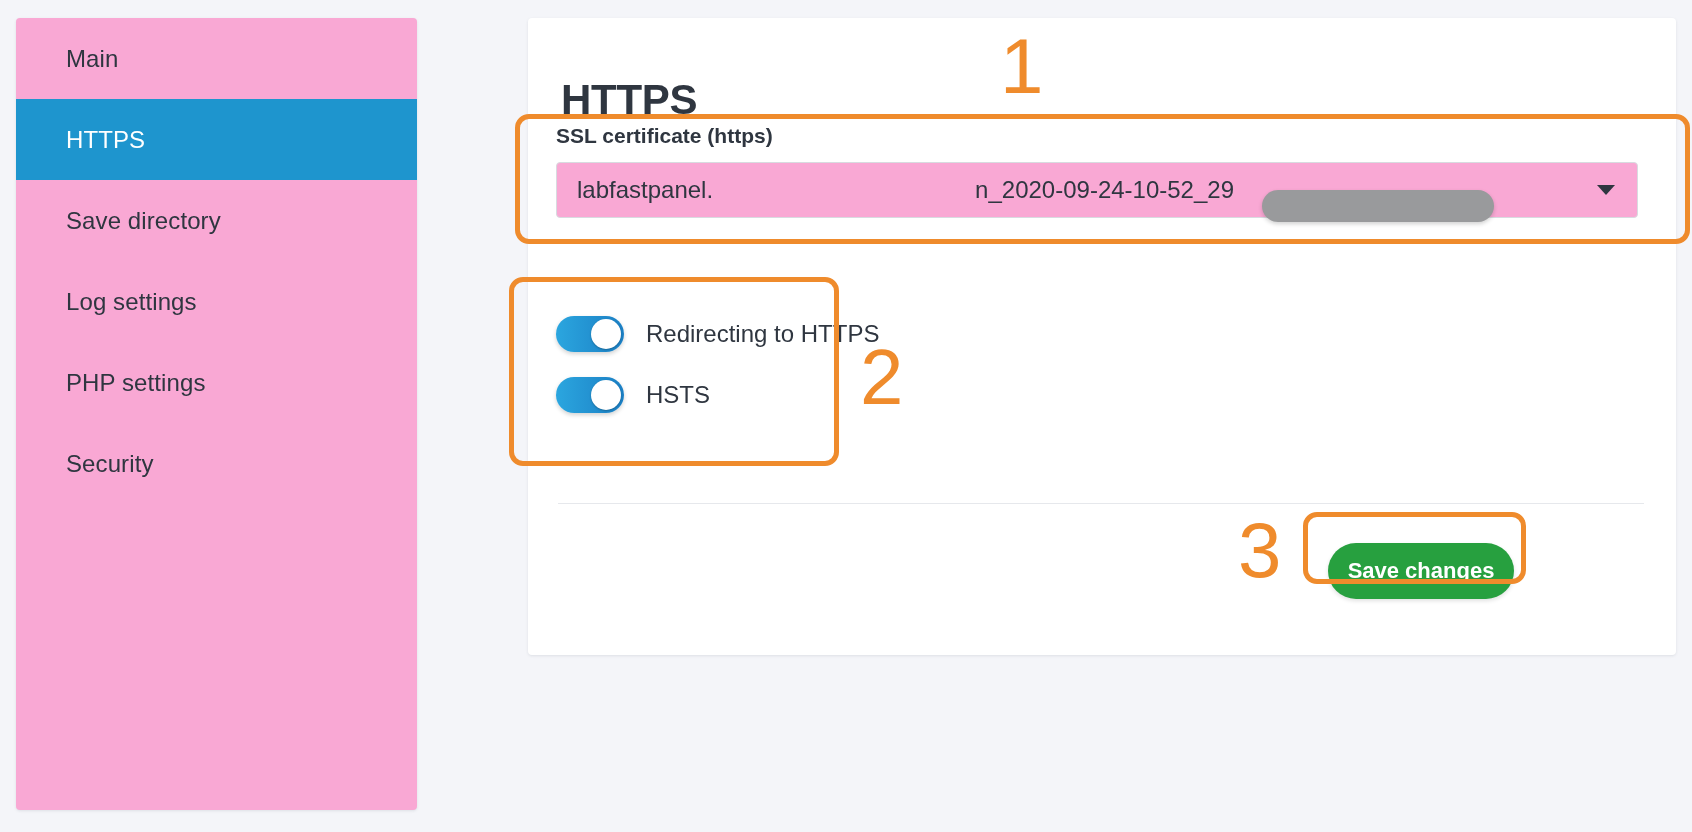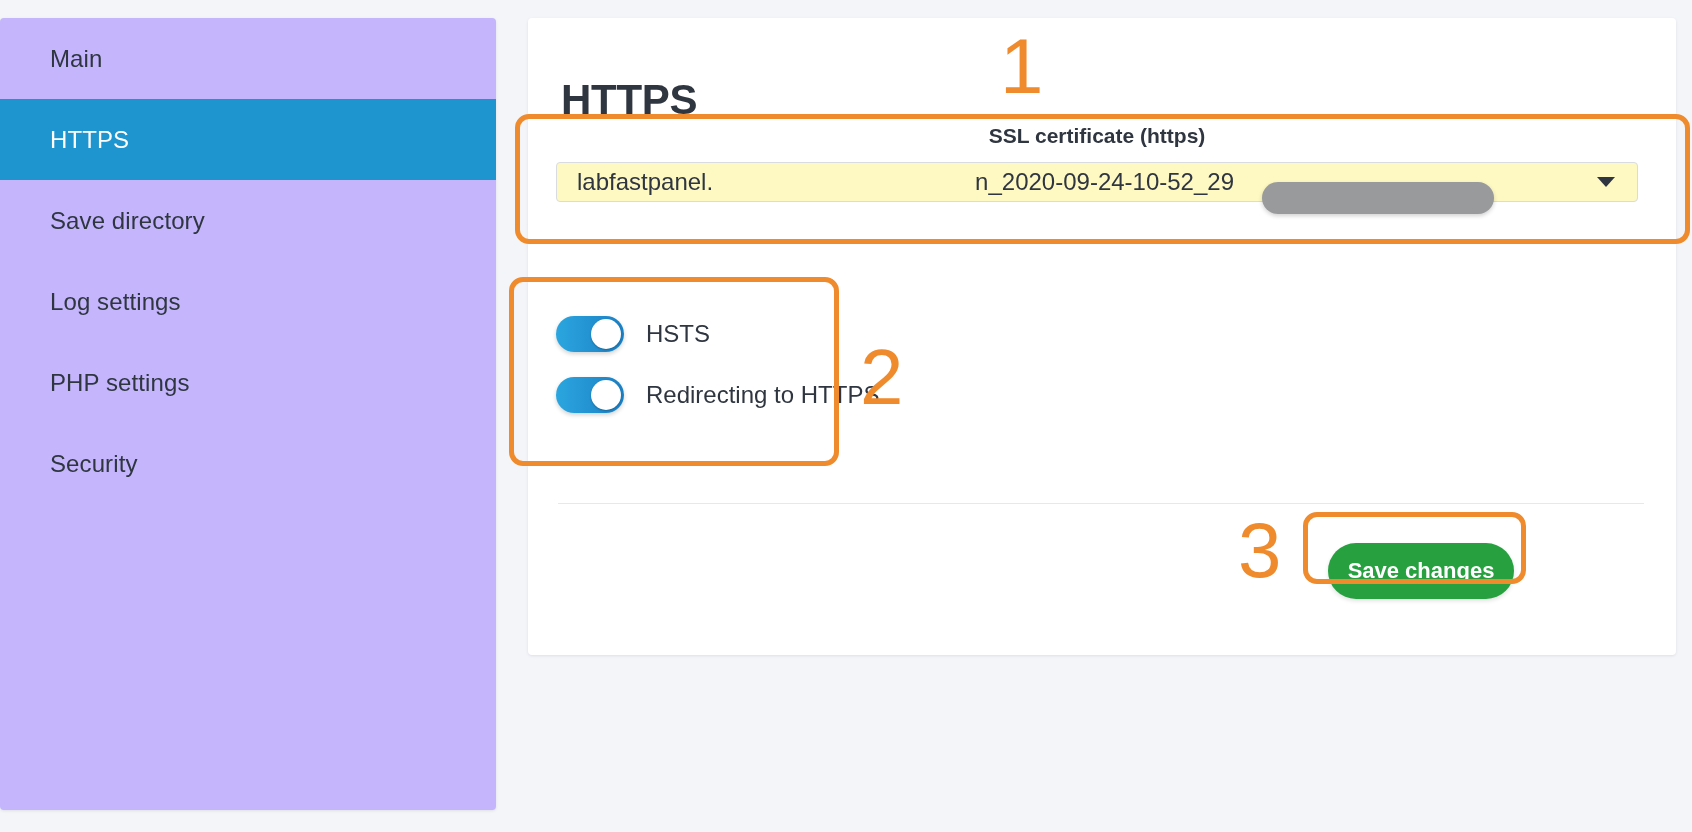--- a/index.html
+++ b/index.html
@@ -18,25 +18,25 @@
   
   .page {
     position: absolute;
     inset: 0;
     background: #f4f5f9;
   }
 
   
   .sidebar-card {
     position: absolute;
-    left: 0;
+    left: 16px;
     top: 18px;
-    width: 496px;
+    width: 401px;
     height: 792px;
-    background: #c4b5fd;
+    background: #f9a8d4;
     border-radius: 4px;
     box-shadow: 0 1px 3px rgba(30,40,60,0.10);
     overflow: hidden;
   }
   .nav-list {
     list-style: none;
     margin: 0;
     padding: 0;
   }
   .nav-item {
@@ -76,35 +76,34 @@
     color: #2f3640;
     letter-spacing: -0.3px;
   }
 
   
   .ssl-block {
     position: absolute;
     left: 28px;
     top: 106px;
     width: 1082px;
-    text-align: center;
   }
   .ssl-label {
     font-size: 21px;
     font-weight: bold;
     color: #2f3640;
     margin-bottom: 14px;
     display: block;
   }
   .select-wrap {
     position: relative;
-    height: 40px;
+    height: 56px;
     border: 1px solid #d8dbe0;
     border-radius: 4px;
-    background: #fef9c3;
+    background: #f9a8d4;
     box-sizing: border-box;
     display: flex;
     align-items: center;
     cursor: pointer;
   }
   .select-value {
     font-size: 24px;
     color: #2f3640;
     padding-left: 20px;
     white-space: nowrap;
@@ -264,27 +263,27 @@
         </div>
         <span class="select-caret"></span>
       </div>
     </div>
 
     <div class="toggle-block">
       <div class="toggle-row">
         <div class="switch">
           <span class="knob"></span>
         </div>
-        <span class="toggle-label">HSTS</span>
+        <span class="toggle-label">Redirecting to HTTPS</span>
       </div>
       <div class="toggle-row">
         <div class="switch">
           <span class="knob"></span>
         </div>
-        <span class="toggle-label">Redirecting to HTTPS</span>
+        <span class="toggle-label">HSTS</span>
       </div>
     </div>
 
     <div class="divider"></div>
 
     <button class="save-button">Save changes</button>
   </div>
 
   <div class="anno-box" id="anno-box-1"></div>
   <div class="anno-box" id="anno-box-2"></div>

